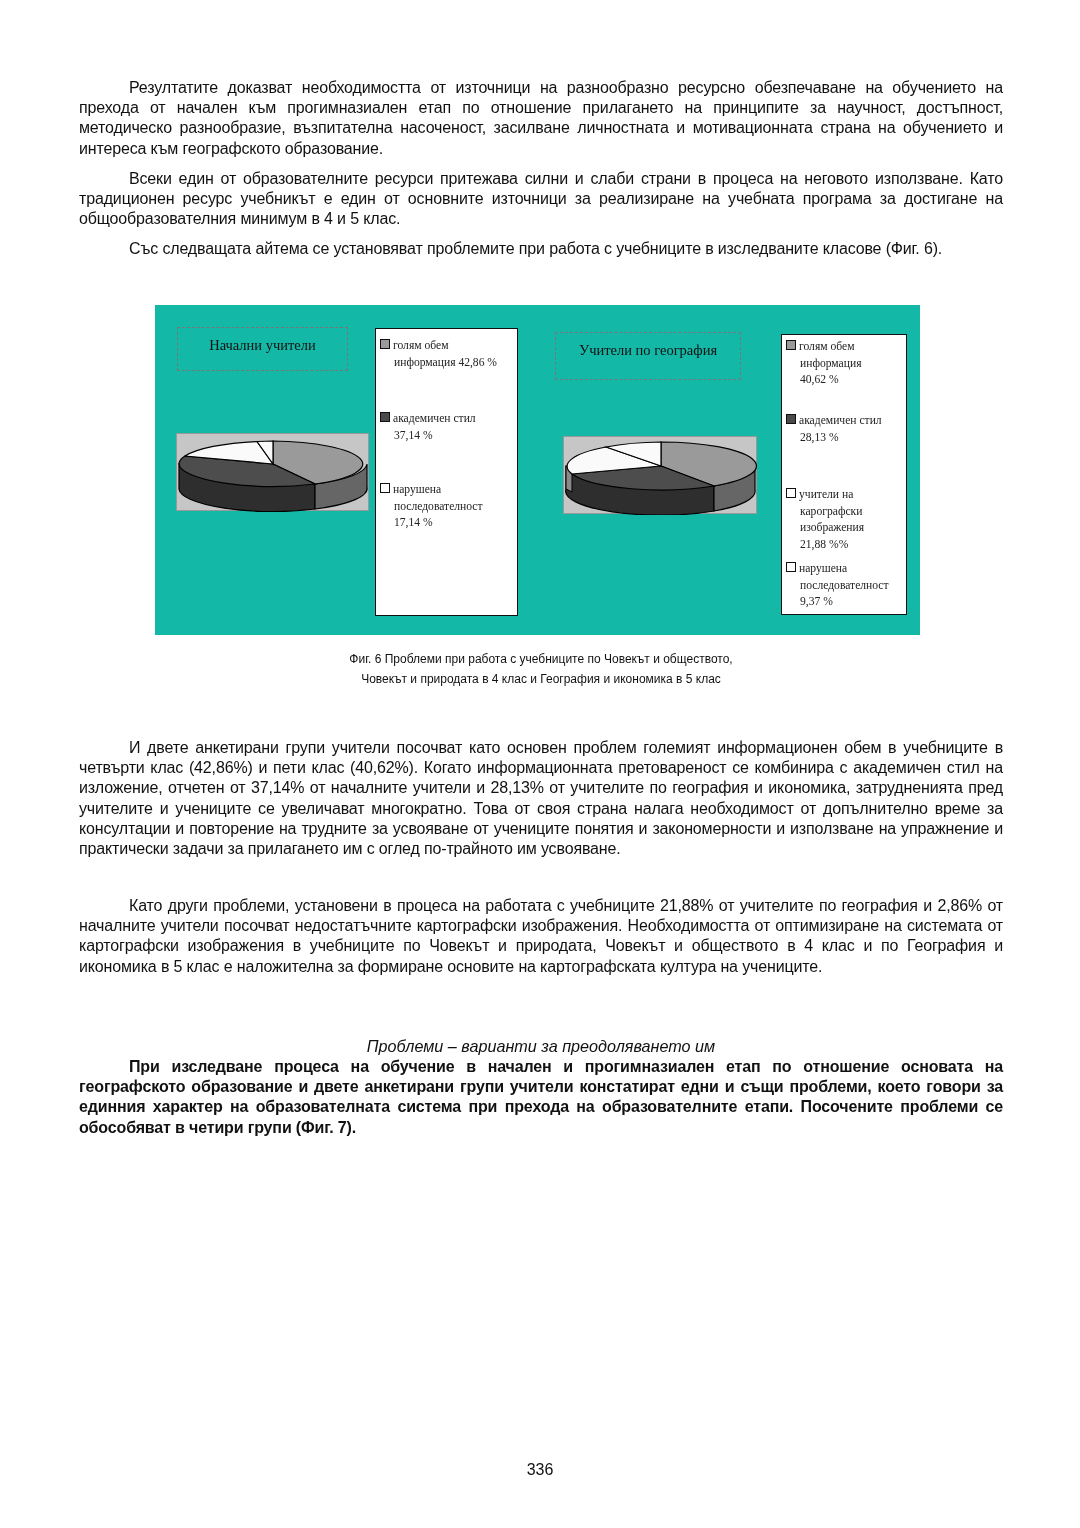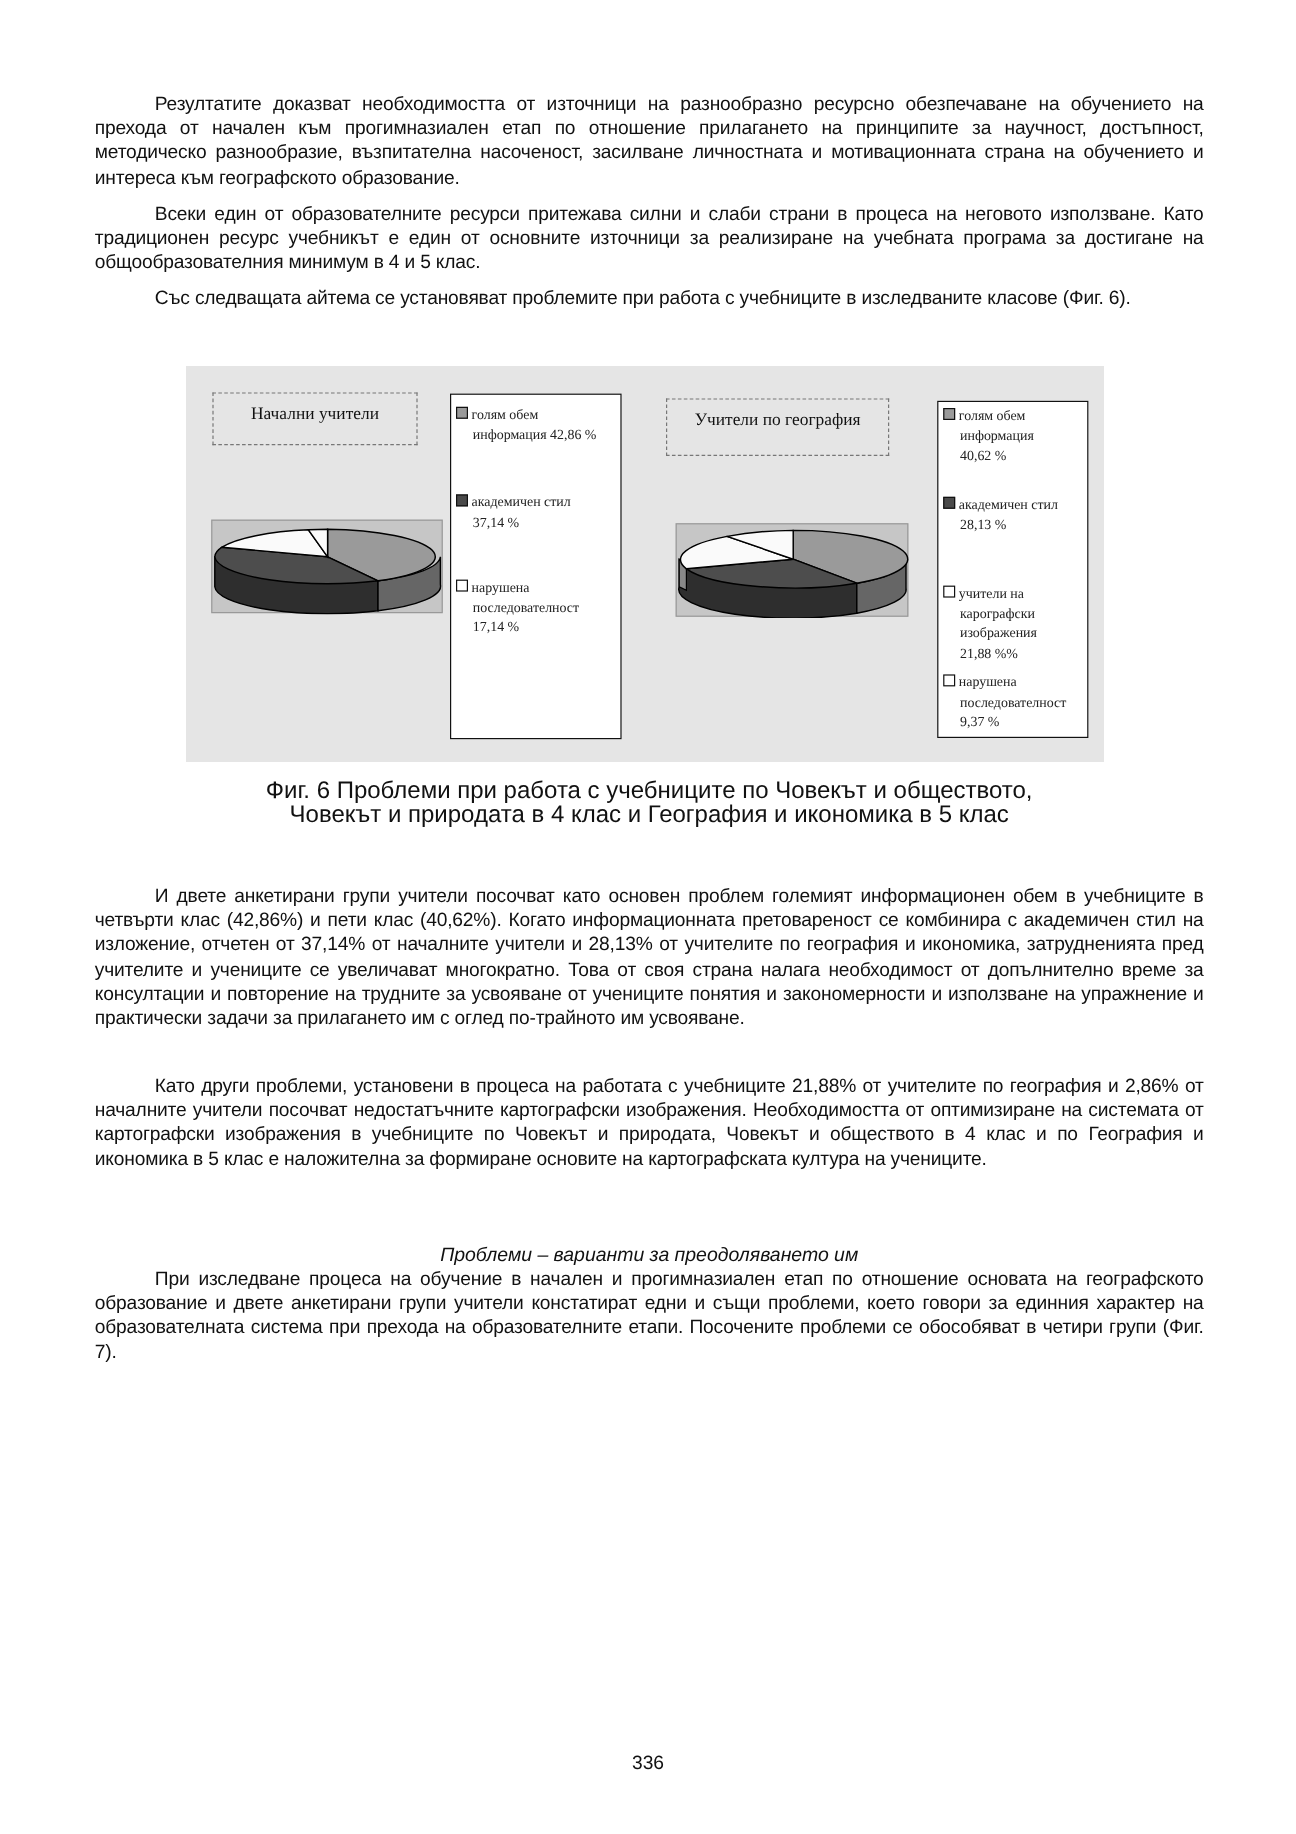--- a/index.html
+++ b/index.html
@@ -3,25 +3,25 @@
 <meta charset="utf-8">
 <style>
   html, body { margin: 0; padding: 0; background: #ffffff; }
   body { width: 1080px; height: 1528px; position: relative; overflow: hidden;
          font-family: "Liberation Sans", sans-serif; color: #111; }
   .para { position: absolute; left: 79px; width: 924px; font-size: 16px; line-height: 20.2px;
           text-align: justify; letter-spacing: -0.15px; transform-origin: 0 0; }
   .para .ind { display: inline-block; width: 50px; }
   .heading { position: absolute; left: 79px; width: 924px; text-align: center; font-style: italic;
              font-size: 16.2px; line-height: 20px; }
-  .caption { position: absolute; left: 79px; width: 924px; text-align: center; font-size: 20px; line-height: 20px; }
+  .caption { position: absolute; left: 79px; width: 924px; text-align: center; font-size: 12px; line-height: 20px; }
   .pagenum { position: absolute; left: 0; width: 1080px; top: 1461px; text-align: center; font-size: 16px; }
 
   
-  .figure { position: absolute; left: 155px; top: 305px; width: 765px; height: 330px; background: #e5e5e5; }
+  .figure { position: absolute; left: 155px; top: 305px; width: 765px; height: 330px; background: #14b8a6; }
   .serif { font-family: "Liberation Serif", serif; }
   .titlebox { position: absolute; border: 1.5px dashed #777; font-size: 14.5px; color: #111;
               display: flex; align-items: flex-start; justify-content: center; box-sizing: border-box; padding-top: 9px; }
   .legend { position: absolute; border: 1.8px solid #111; box-sizing: border-box; background: #fff;
             font-size: 11.6px; line-height: 16.6px; color: #222; overflow: hidden; }
   .legend .item { position: absolute; left: 4px; right: 0; white-space: nowrap; }
   .legend .sw { display: inline-block; width: 8px; height: 8px; border: 1.2px solid #111; margin-right: 3px;
                 vertical-align: 0px; box-sizing: content-box; }
   .legend .line { display: block; padding-left: 14px; }
   .legend .line.first { display: inline; padding-left: 0; }
@@ -124,17 +124,17 @@
 
 <div class="para" style="top:738px;">
   <span class="ind"></span><span>И двете анкетирани групи учители посочват като основен проблем големият информационен обем в учебниците в четвърти клас (42,86%) и пети клас (40,62%). Когато информационната претовареност се комбинира с академичен стил на изложение, отчетен от 37,14% от началните учители и 28,13% от учителите по география и икономика, затрудненията пред учителите и учениците се увеличават многократно. Това от своя страна налага необходимост от допълнително време за консултации и повторение на трудните за усвояване от учениците понятия и закономерности и използване на упражнение и практически задачи за прилагането им с оглед по-трайното им усвояване.</span>
 </div>
 <div class="para" style="top:896px;">
   <span class="ind"></span><span>Като други проблеми, установени в процеса на работата с учебниците 21,88% от учителите по география и 2,86% от началните учители посочват недостатъчните картографски изображения. Необходимостта от оптимизиране на системата от картографски изображения в учебниците по Човекът и природата, Човекът и обществото в 4 клас и по География и икономика в 5 клас е наложителна за формиране основите на картографската култура на учениците.</span>
 </div>
 
 <div class="heading" style="top:1036px;">Проблеми – варианти за преодоляването им</div>
 
-<div class="para" style="top:1057px;">
+<div class="para" style="top:1057px;font-weight:bold;">
   <span class="ind"></span><span>При изследване процеса на обучение в начален и прогимназиален етап по отношение основата на географското образование и двете анкетирани групи учители констатират едни и същи проблеми, което говори за единния характер на образователната система при прехода на образователните етапи. Посочените проблеми се обособяват в четири групи (Фиг. 7).</span>
 </div>
 
 <div class="pagenum">336</div>
 
 </body></html>

